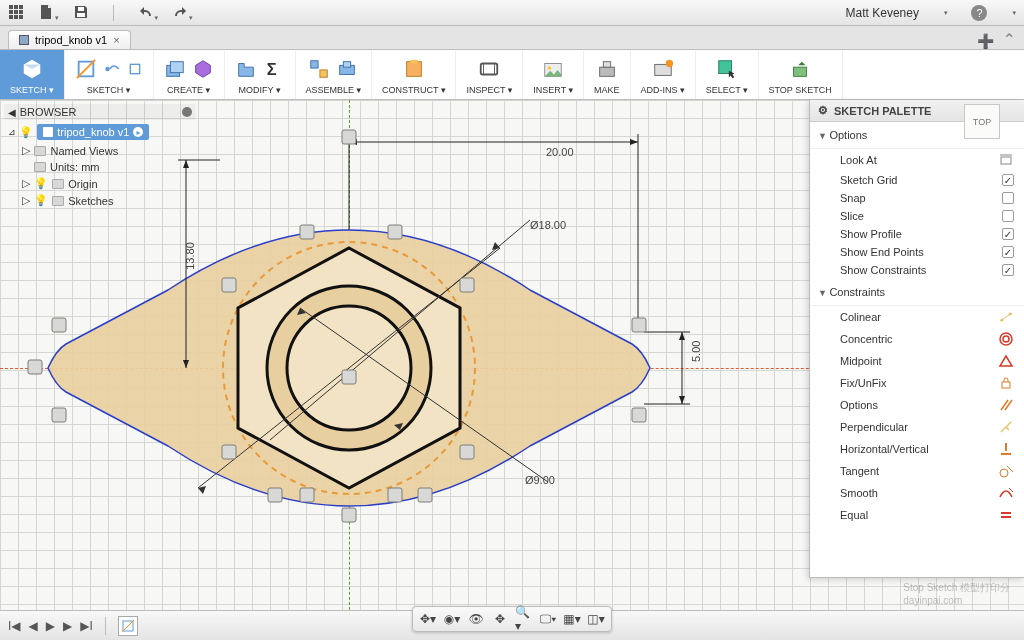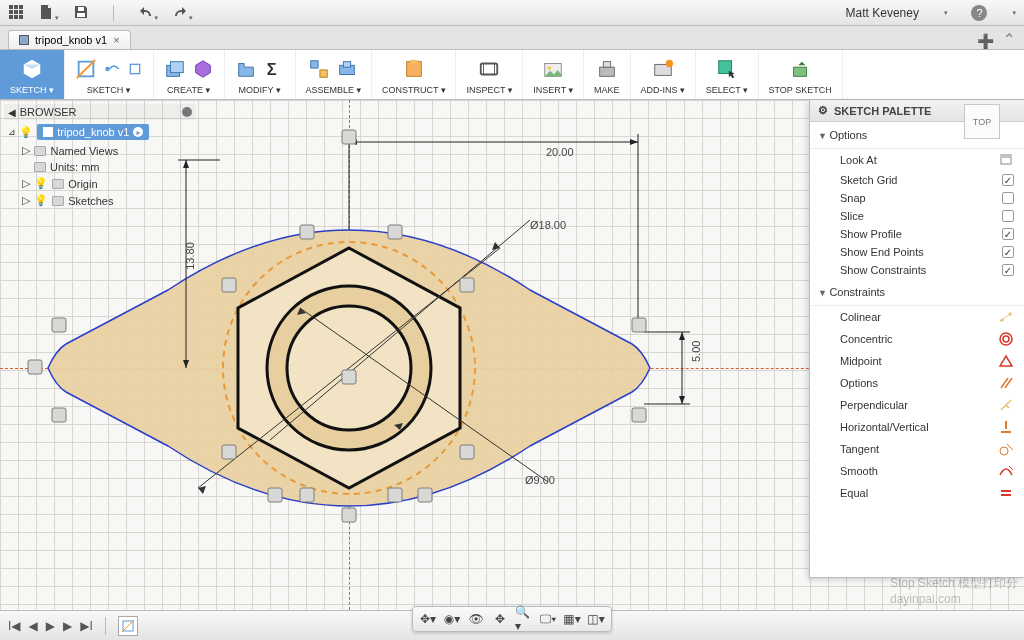--- a/index.html
+++ b/index.html
@@ -51,21 +51,21 @@
 .palette .sect::before{content:"▼ ";font-size:9px;color:#666;}
 .palette .row{display:flex;align-items:center;justify-content:space-between;padding:3px 10px;}
 .palette .row .name{color:#333;padding-left:20px;}
 .palette .row .ic{width:16px;height:16px;display:flex;align-items:center;justify-content:center;}
 .chk{width:12px;height:12px;border:1px solid #999;border-radius:2px;display:inline-flex;align-items:center;justify-content:center;font-size:10px;color:#333;}
 .viewcube{position:absolute;right:24px;top:4px;width:36px;height:35px;background:#fbfbfa;border:1px solid #c8c8c8;display:flex;align-items:center;justify-content:center;font-size:9px;color:#777;z-index:4;}
 .toolbar-bot{position:absolute;left:50%;transform:translateX(-50%);bottom:8px;display:flex;gap:6px;background:linear-gradient(#fafafa,#e8e8e8);border:1px solid #bbb;border-radius:4px;padding:3px 6px;box-shadow:0 1px 3px rgba(0,0,0,0.2);z-index:5;}
 .toolbar-bot .btn{width:18px;height:18px;display:flex;align-items:center;justify-content:center;font-size:12px;color:#444;}
 .timeline{position:absolute;left:0;bottom:0;right:0;height:30px;background:linear-gradient(#f8f8f8,#e4e4e4);border-top:1px solid #bbb;display:flex;align-items:center;padding:0 8px;gap:8px;font-size:12px;color:#555;}
 .timeline .sep{width:1px;height:18px;background:#bbb;margin:0 4px;}
-.footnote{position:absolute;right:6px;bottom:34px;font-size:12px;color:rgba(0,0,0,0.25);z-index:6;}
+.footnote{position:absolute;right:14px;bottom:34px;font-size:10px;color:rgba(0,0,0,0.25);z-index:6;}
 .tri{font-size:7px;color:#666;margin-left:1px;}
 .handle{fill:#d8d8d6;stroke:#7d7d78;stroke-width:1;}
 </style>
 </head>
 <body>
 
 <div class="topmenu">
   <div class="grp">
     <span><svg viewBox="0 0 16 16">
           <rect x="1" y="1" width="4" height="4" fill="#555"></rect>
@@ -443,20 +443,29 @@
         </div>
         <div class="row">
           <span class="name">Midpoint</span>
           <span class="ic">
             <svg width="16" height="16">
               <path d="M2 13h12L8 3z" fill="none" stroke="#d83a2b" stroke-width="1.5"></path>
             </svg>
           </span>
         </div>
         <div class="row">
+          <span class="name">Fix/UnFix</span>
+          <span class="ic">
+            <svg width="16" height="16">
+              <rect x="4" y="7" width="8" height="6" fill="none" stroke="#e07a2b"></rect>
+              <path d="M6 7V5a2 2 0 0 1 4 0v2" fill="none" stroke="#e07a2b"></path>
+            </svg>
+          </span>
+        </div>
+        <div class="row">
           <span class="name">Options</span>
           <span class="ic">
             <svg width="16" height="16">
               <line x1="3" y1="13" x2="10" y2="3" stroke="#e07a2b" stroke-width="1.5"></line>
               <line x1="7" y1="13" x2="14" y2="3" stroke="#e07a2b" stroke-width="1.5"></line>
             </svg>
           </span>
         </div>
         <div class="row">
           <span class="name">Perpendicular</span>

